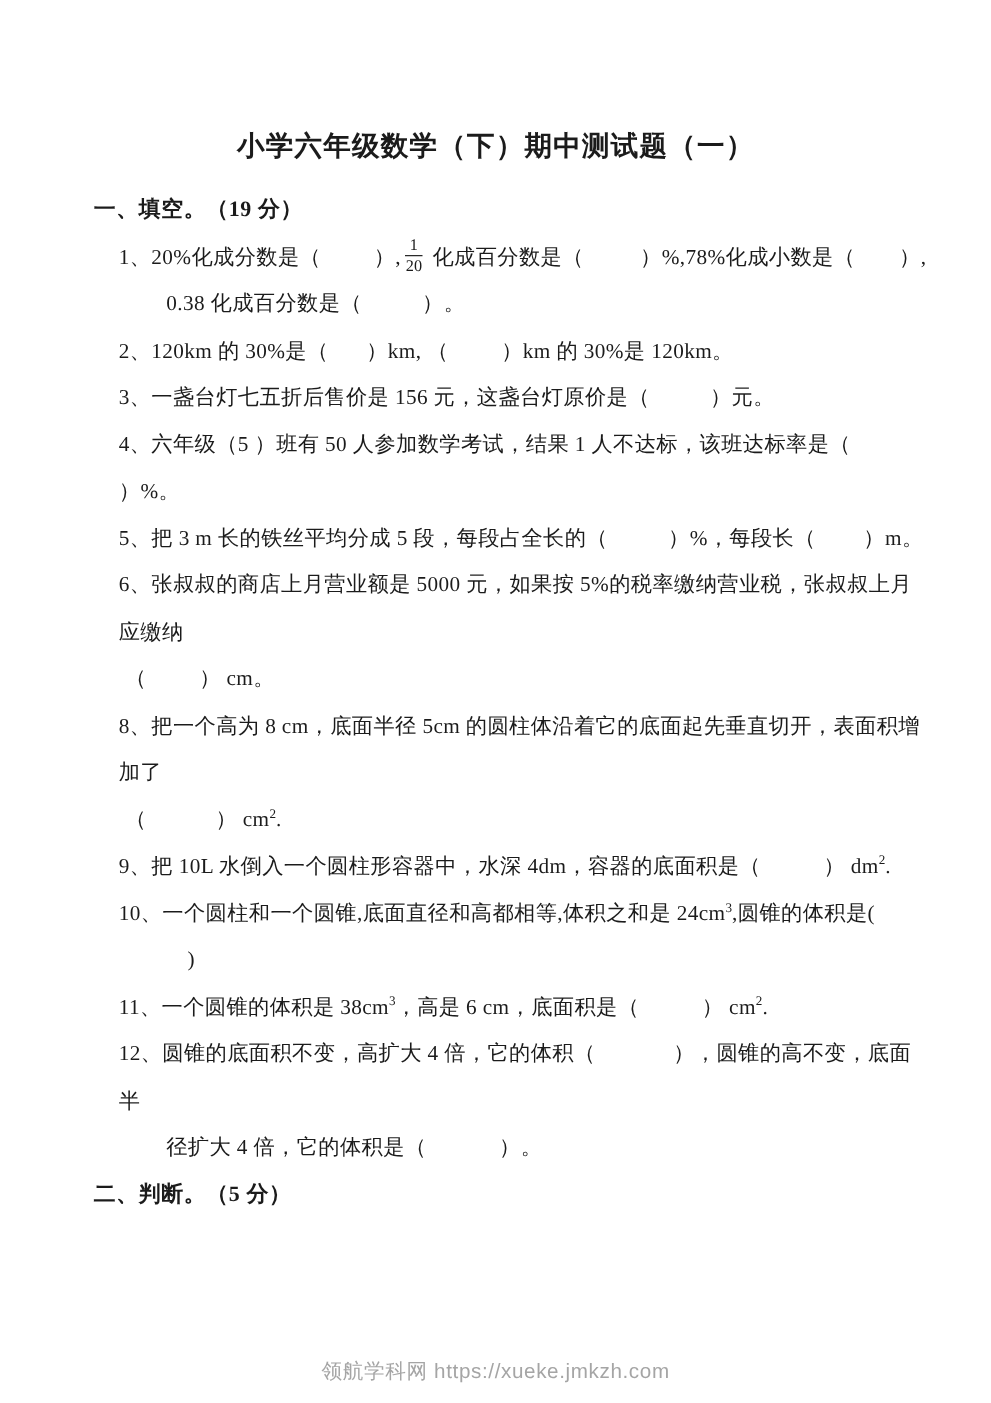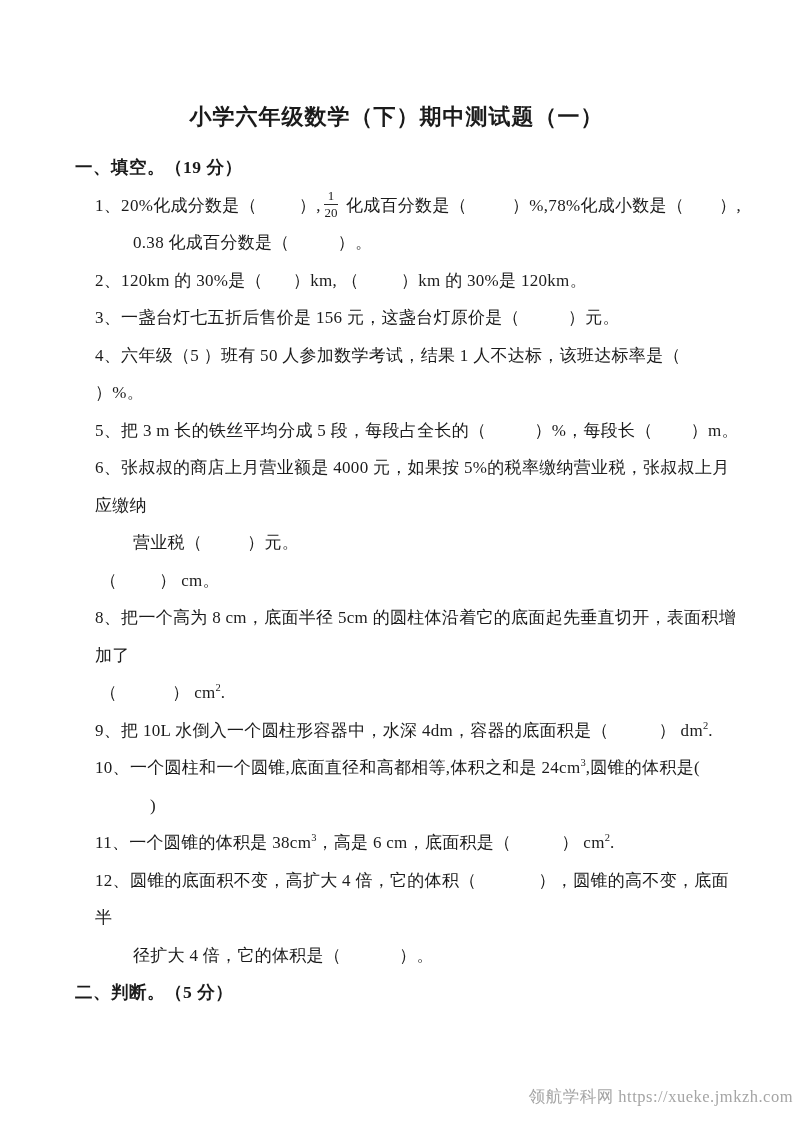--- a/index.html
+++ b/index.html
@@ -30,40 +30,39 @@
   .frac {
     display:inline-block; text-align:center; vertical-align:middle;
     font-size:13px; line-height:1.1; letter-spacing:0; margin:0 3px;
     position:relative; top:-2px;
   }
   .frac .num { display:block; border-bottom:1.3px solid #2a2a2a; padding:0 4px 1px; }
   .frac .den { display:block; padding-top:1px; }
   sup.sp { font-size:10.5px; line-height:0; letter-spacing:0; }
   .footer {
     position:absolute; left:0; right:0; bottom:14px;
-    text-align:right; color:#a5a5a5;
-    font-family:Liberation Serif, serif;
+    text-align:center; color:#a5a5a5;
+    font-family:Liberation Sans, sans-serif;
     font-size:16.5px; letter-spacing:0.5px;
   }
 </style>
 </head>
 <body>
 
 <div class="page">
   <h1 class="title">小学六年级数学（下）期中测试题（一）</h1>
   <div class="content" id="content">
       <div class="sec-heading">一、填空。（19 分）</div>
       <div class="line ind0">1、20%化成分数是<span class="blank">（<span class="gap" style="width: 42px;"></span>）</span>,<span class="frac"><span class="num">1</span><span class="den">20</span></span> 化成百分数是<span class="blank">（<span class="gap" style="width: 45px;"></span>）</span>%,78%化成小数是<span class="blank">（<span class="gap" style="width: 35px;"></span>）</span>,</div>
       <div class="line ind1">0.38 化成百分数是<span class="blank">（<span class="gap" style="width: 48px;"></span>）</span>。</div>
       <div class="line ind0">2、120km 的 30%是<span class="blank">（<span class="gap" style="width: 30px;"></span>）</span>km, <span class="blank">（<span class="gap" style="width: 42px;"></span>）</span>km 的 30%是 120km。</div>
       <div class="line ind0">3、一盏台灯七五折后售价是 156 元，这盏台灯原价是<span class="blank">（<span class="gap" style="width: 48px;"></span>）</span>元。</div>
       <div class="line ind0">4、六年级（5 ）班有 50 人参加数学考试，结果 1 人不达标，该班达标率是<span class="blank">（<span class="gap" style="width: 45px;"></span>）</span>%。</div>
       <div class="line ind0">5、把 3 m 长的铁丝平均分成 5 段，每段占全长的<span class="blank">（<span class="gap" style="width: 48px;"></span>）</span>%，每段长<span class="blank">（<span class="gap" style="width: 38px;"></span>）</span>m。</div>
-      <div class="line ind0">6、张叔叔的商店上月营业额是 4000 元，如果按 5%的税率缴纳营业税，张叔叔上月应缴纳</div>
-      <div class="line ind1">营业税<span class="blank">（<span class="gap" style="width: 45px;"></span>）</span>元。</div>
+      <div class="line ind0">6、张叔叔的商店上月营业额是 5000 元，如果按 5%的税率缴纳营业税，张叔叔上月应缴纳</div>
       <div class="line ind2"><span class="blank">（<span class="gap" style="width: 42px;"></span>）</span> cm。</div>
       <div class="line ind0">8、把一个高为 8 cm，底面半径 5cm 的圆柱体沿着它的底面起先垂直切开，表面积增加了</div>
       <div class="line ind2"><span class="blank">（<span class="gap" style="width: 55px;"></span>）</span> cm<sup class="sp">2</sup>.</div>
       <div class="line ind0">9、把 10L 水倒入一个圆柱形容器中，水深 4dm，容器的底面积是<span class="blank">（<span class="gap" style="width: 50px;"></span>）</span> dm<sup class="sp">2</sup>.</div>
       <div class="line ind0">10、一个圆柱和一个圆锥,底面直径和高都相等,体积之和是 24cm<sup class="sp">3</sup>,圆锥的体积是<span class="blank">(<span class="gap" style="width: 55px;"></span>)</span></div>
       <div class="line ind0">11、一个圆锥的体积是 38cm<sup class="sp">3</sup>，高是 6 cm，底面积是<span class="blank">（<span class="gap" style="width: 50px;"></span>）</span> cm<sup class="sp">2</sup>.</div>
       <div class="line ind0">12、圆锥的底面积不变，高扩大 4 倍，它的体积<span class="blank">（<span class="gap" style="width: 62px;"></span>）</span>，圆锥的高不变，底面半</div>
       <div class="line ind1">径扩大 4 倍，它的体积是<span class="blank">（<span class="gap" style="width: 58px;"></span>）</span>。</div>
       <div class="sec-heading">二、判断。（5 分）</div>
     </div>

